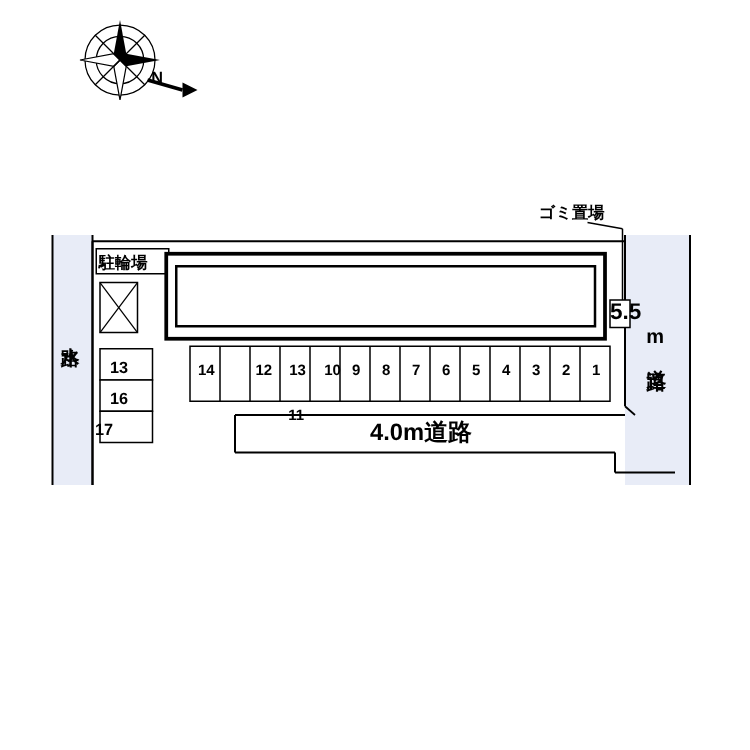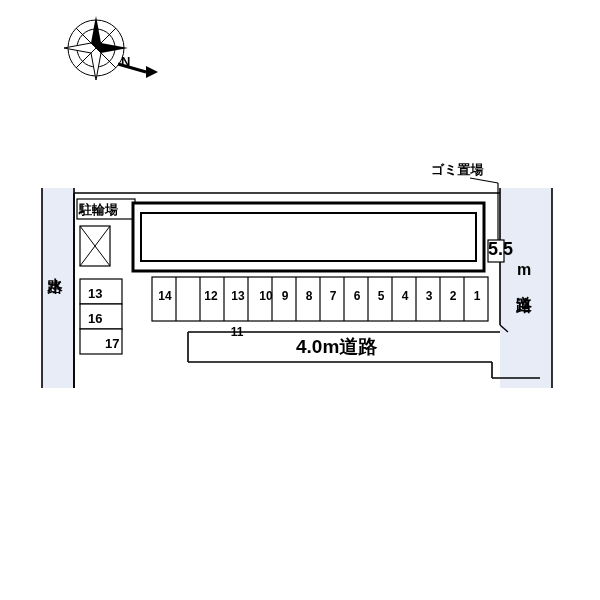--- a/index.html
+++ b/index.html
@@ -220,15 +220,15 @@
   <div class="stall-num" style="left:322px; top:290px; width:22px;">7</div>
   <div class="stall-num" style="left:346px; top:290px; width:22px;">6</div>
   <div class="stall-num" style="left:370px; top:290px; width:22px;">5</div>
   <div class="stall-num" style="left:394px; top:290px; width:22px;">4</div>
   <div class="stall-num" style="left:418px; top:290px; width:22px;">3</div>
   <div class="stall-num" style="left:442px; top:290px; width:22px;">2</div>
   <div class="stall-num" style="left:466px; top:290px; width:22px;">1</div>
 
   <div class="side-num" style="left:88px; top:287px;">13</div>
   <div class="side-num" style="left:88px; top:312px;">16</div>
-  <div class="side-num" style="left:105px; top:337px;">17</div>
+  <div class="side-num" style="left:76px; top:337px;">17</div>
 
 </div>
 
 </body></html>

